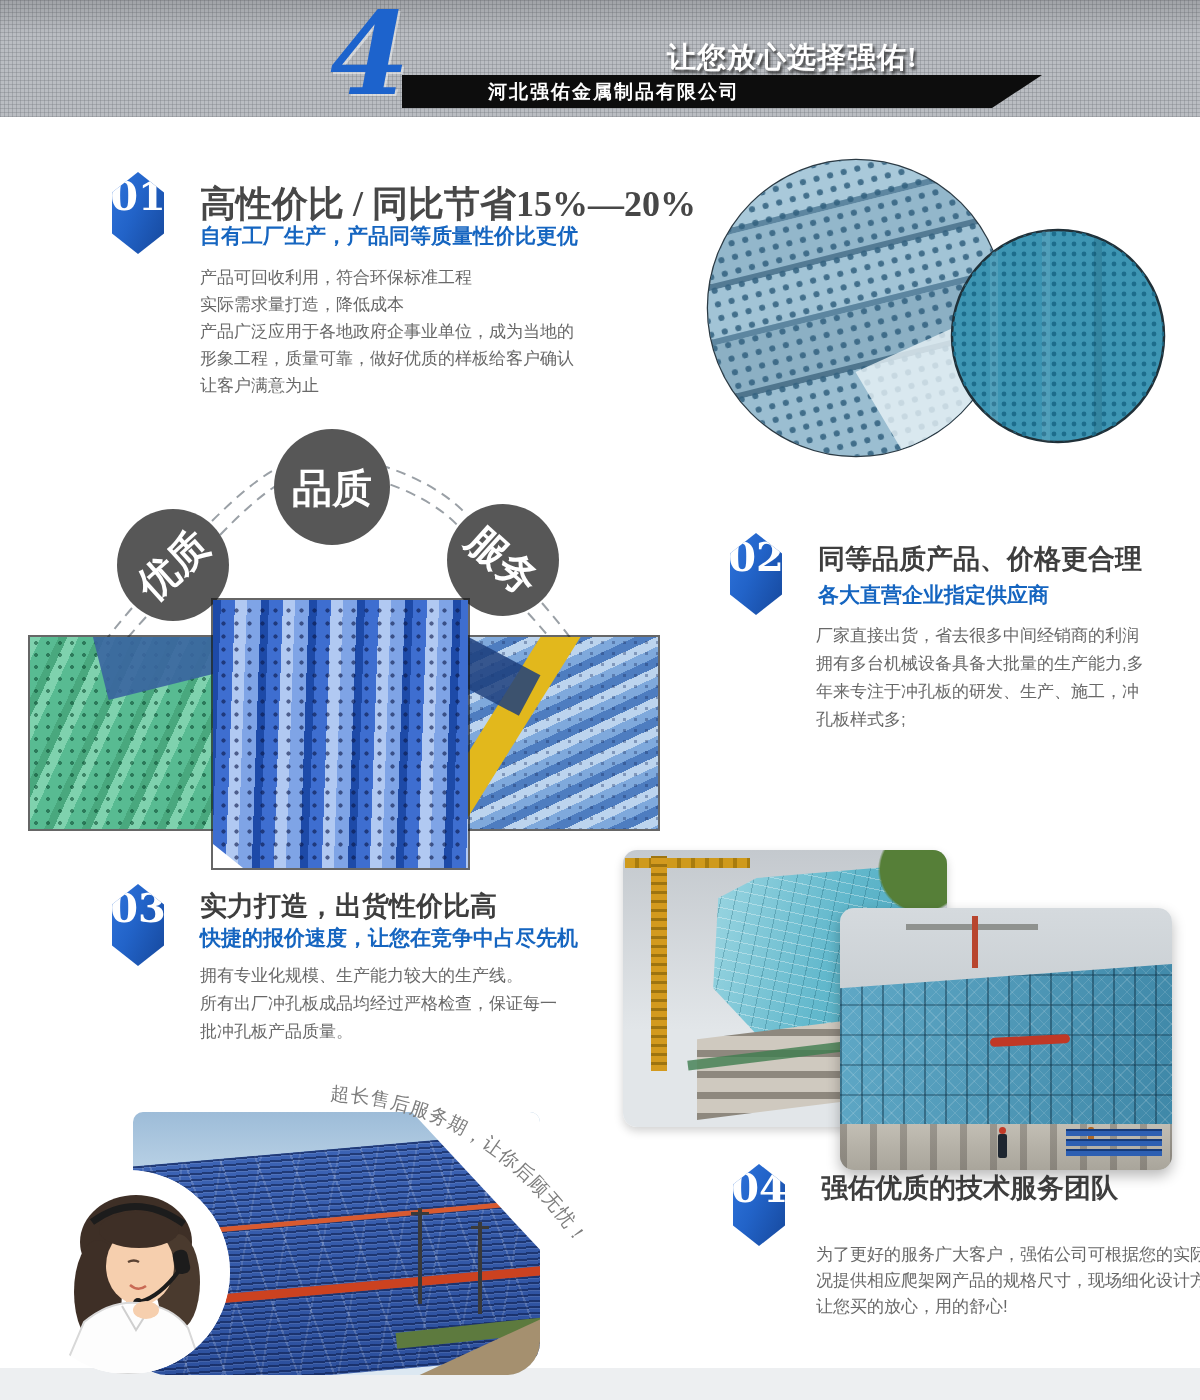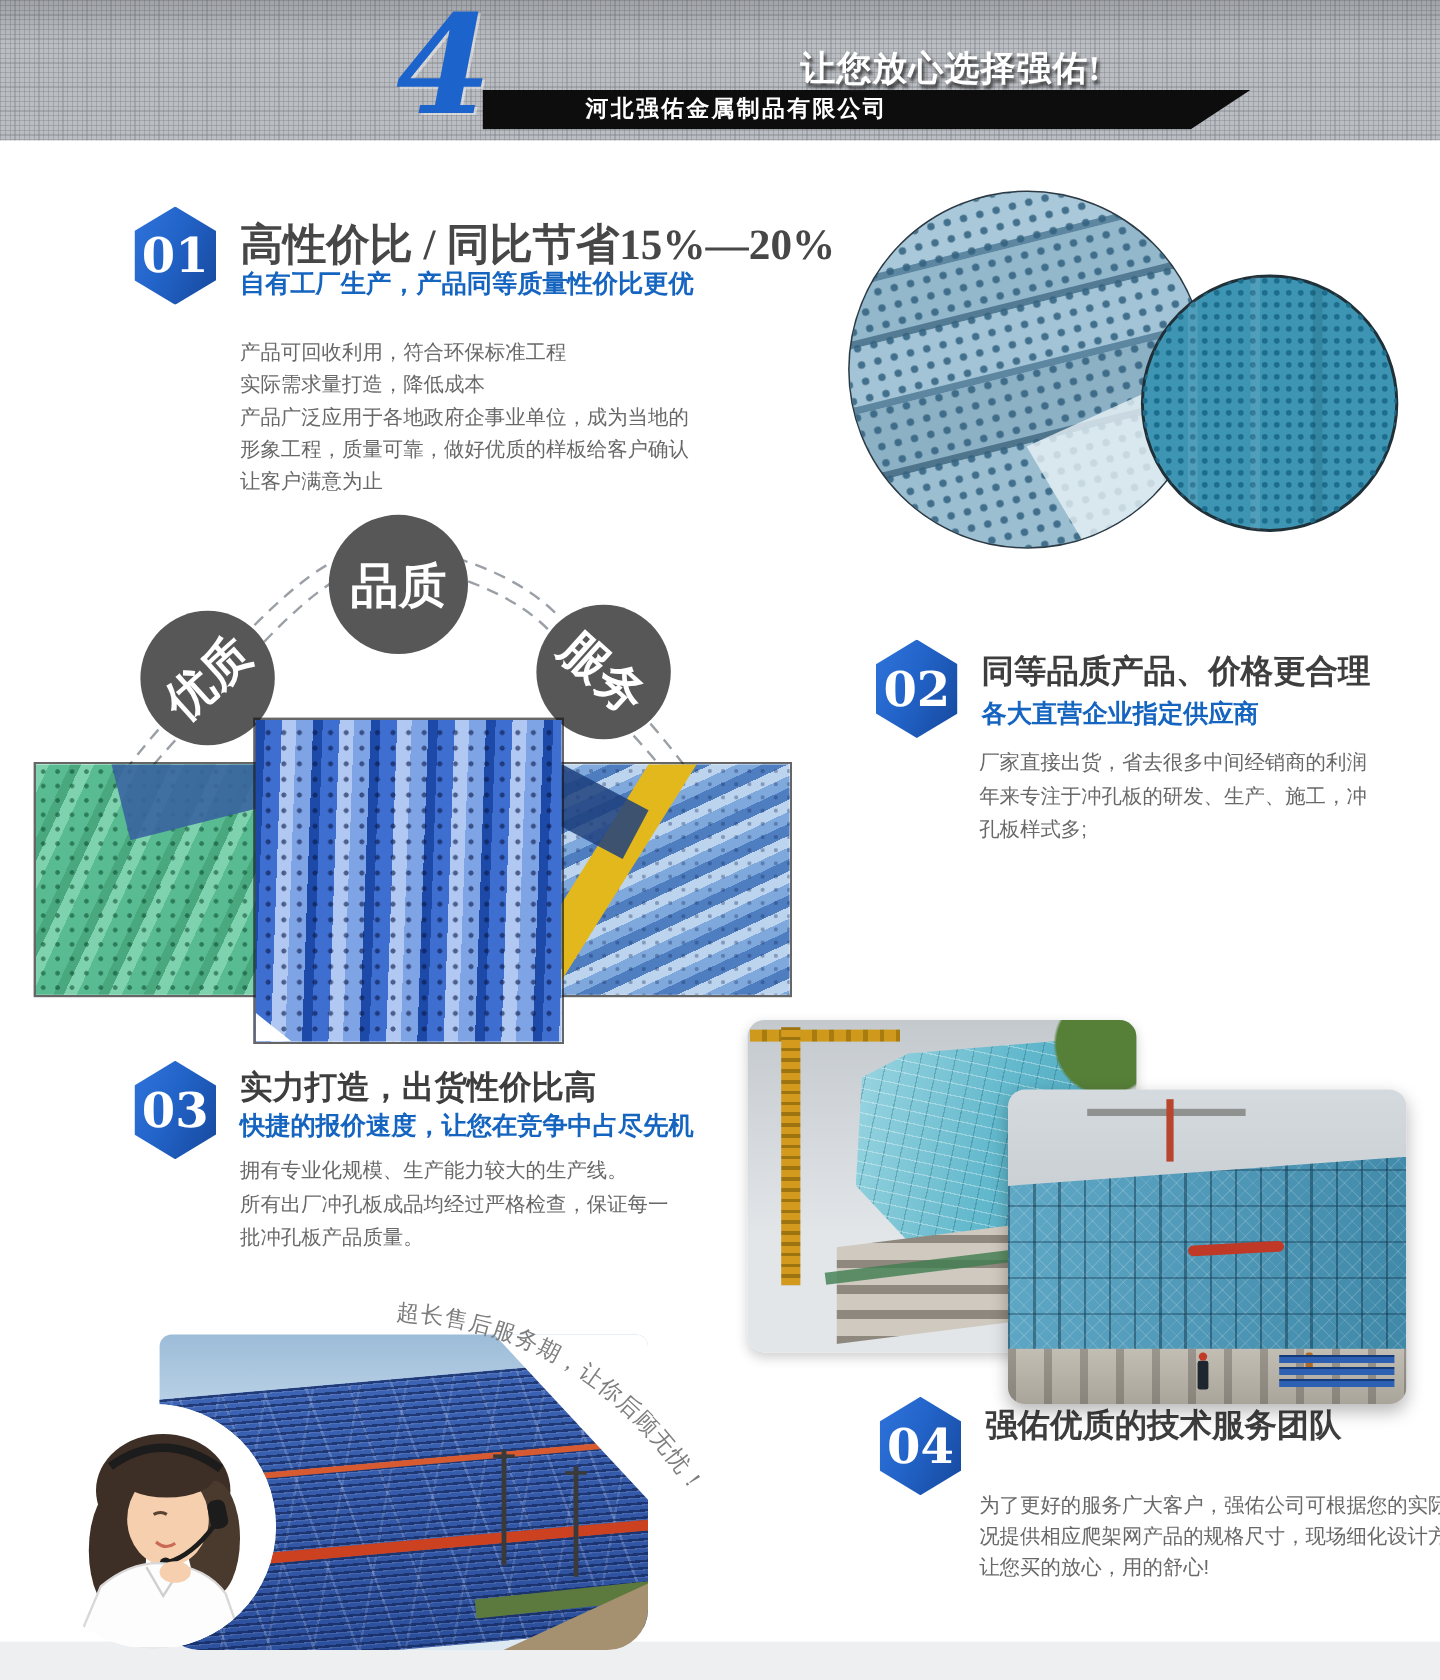--- a/index.html
+++ b/index.html
@@ -25,36 +25,36 @@
     letter-spacing:1px;text-shadow:2px 3px 3px rgba(35,35,35,.85);z-index:2;padding-left:11px;}
   #ribbon-black{position:absolute;left:402px;top:75px;width:640px;height:33px;background:#0d0d0d;
     clip-path:polygon(0 0,100% 0,calc(100% - 50px) 100%,0 100%);z-index:1;}
   #company{position:absolute;left:86px;top:0;height:33px;line-height:33px;
     color:#ffffff;font-weight:bold;font-size:19px;letter-spacing:2px;}
 
   #footer-strip{position:absolute;left:0;top:1368px;width:1200px;height:32px;background:#edeff1;}
 
   
   .section{position:absolute;}
-  .hex{position:absolute;left:0;top:0;width:68px;height:82px;
+  .hex{position:absolute;left:0;top:0;width:52px;height:82px;
     background:linear-gradient(115deg,#2f74dc 0%,#2263c8 45%,#16489c 100%);
     clip-path:polygon(50% 0%,100% 25%,100% 75%,50% 100%,0% 75%,0% 25%);
-    display:flex;align-items:center;justify-content:center;}
+    display:flex;justify-content:center;}
   .hex span{font-family:"DejaVu Serif",serif;font-weight:bold;font-size:40px;color:#ffffff;}
   .sec-title{position:absolute;left:88px;white-space:nowrap;font-weight:bold;color:#474747;}
   .t-sans{font-size:36px;font-family:Liberation Serif, serif;}
   .t-serif{font-size:27px;font-family:"Liberation Serif",serif;color:#3e3e3e;}
   .sec-sub{position:absolute;left:88px;white-space:nowrap;
     font-family:"Liberation Serif",serif;font-weight:bold;font-size:21px;color:#1565c0;}
   .sec-para{position:absolute;color:#686868;font-size:17px;}
   .pline{white-space:nowrap;}
 
   #sec1{left:112px;top:172px;width:540px;height:240px;}
   #sec1 .sec-title{top:8px;}   #sec1 .sec-sub{top:50px;}
-  #sec1 .sec-para{left:88px;top:108px;line-height:27px;}
+  #sec1 .sec-para{left:88px;top:92px;line-height:27px;}
 
   #sec2{left:730px;top:533px;width:470px;height:240px;}
   #sec2 .sec-title{top:8px;}   #sec2 .sec-sub{top:48px;}
   #sec2 .sec-para{left:86px;top:89px;line-height:28px;}
 
   #sec3{left:112px;top:884px;width:540px;height:210px;}
   #sec3 .sec-title{top:4px;}   #sec3 .sec-sub{top:40px;}
   #sec3 .sec-para{left:88px;top:78px;line-height:28px;}
 
   #sec4{left:733px;top:1164px;width:470px;height:180px;}
@@ -263,20 +263,21 @@
   <div class="panel" id="panel-waves"></div>
 
   <div class="section" id="sec2">
     <div class="hex">
       <span>02</span>
       </div>
     <div class="sec-title t-serif">同等品质产品、价格更合理</div>
     <div class="sec-sub">各大直营企业指定供应商</div>
     <div class="sec-para">
       <div class="pline">厂家直接出货，省去很多中间经销商的利润</div>
+      <div class="pline">拥有多台机械设备具备大批量的生产能力,多</div>
       <div class="pline">年来专注于冲孔板的研发、生产、施工，冲</div>
       <div class="pline">孔板样式多;</div>
     </div>
   </div>
 
   <div class="section" id="sec3">
     <div class="hex">
       <span>03</span>
       </div>
     <div class="sec-title t-serif">实力打造，出货性价比高</div>

